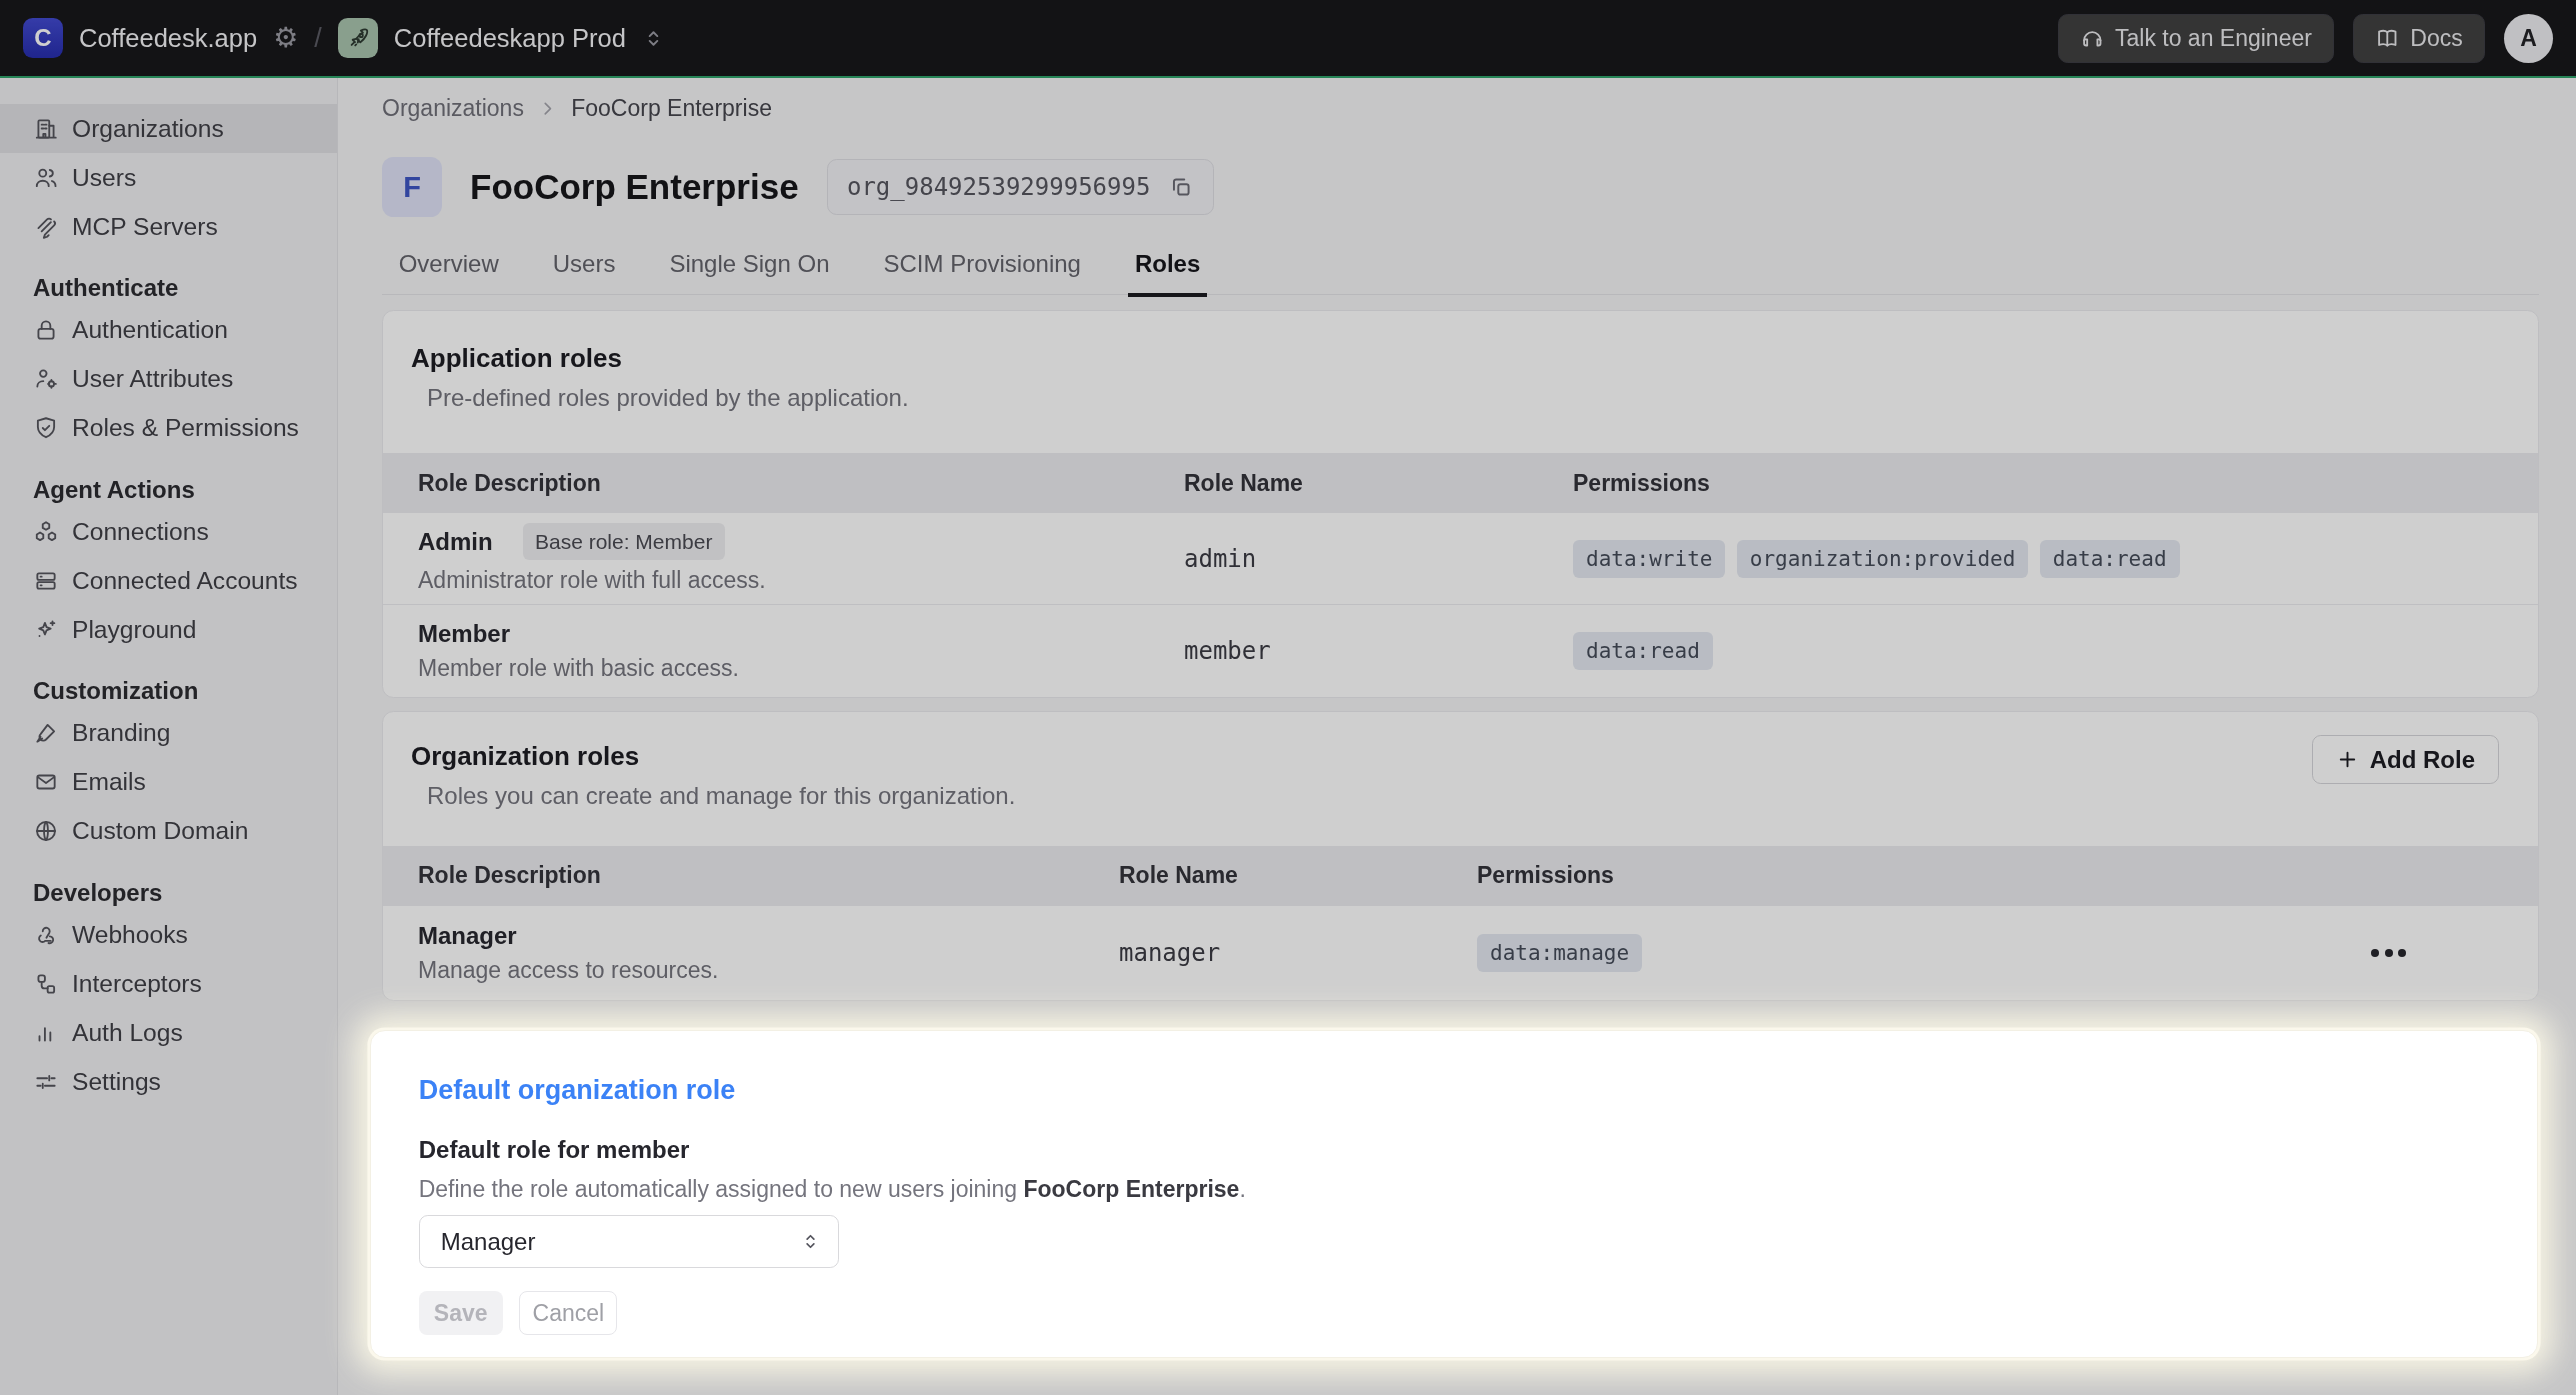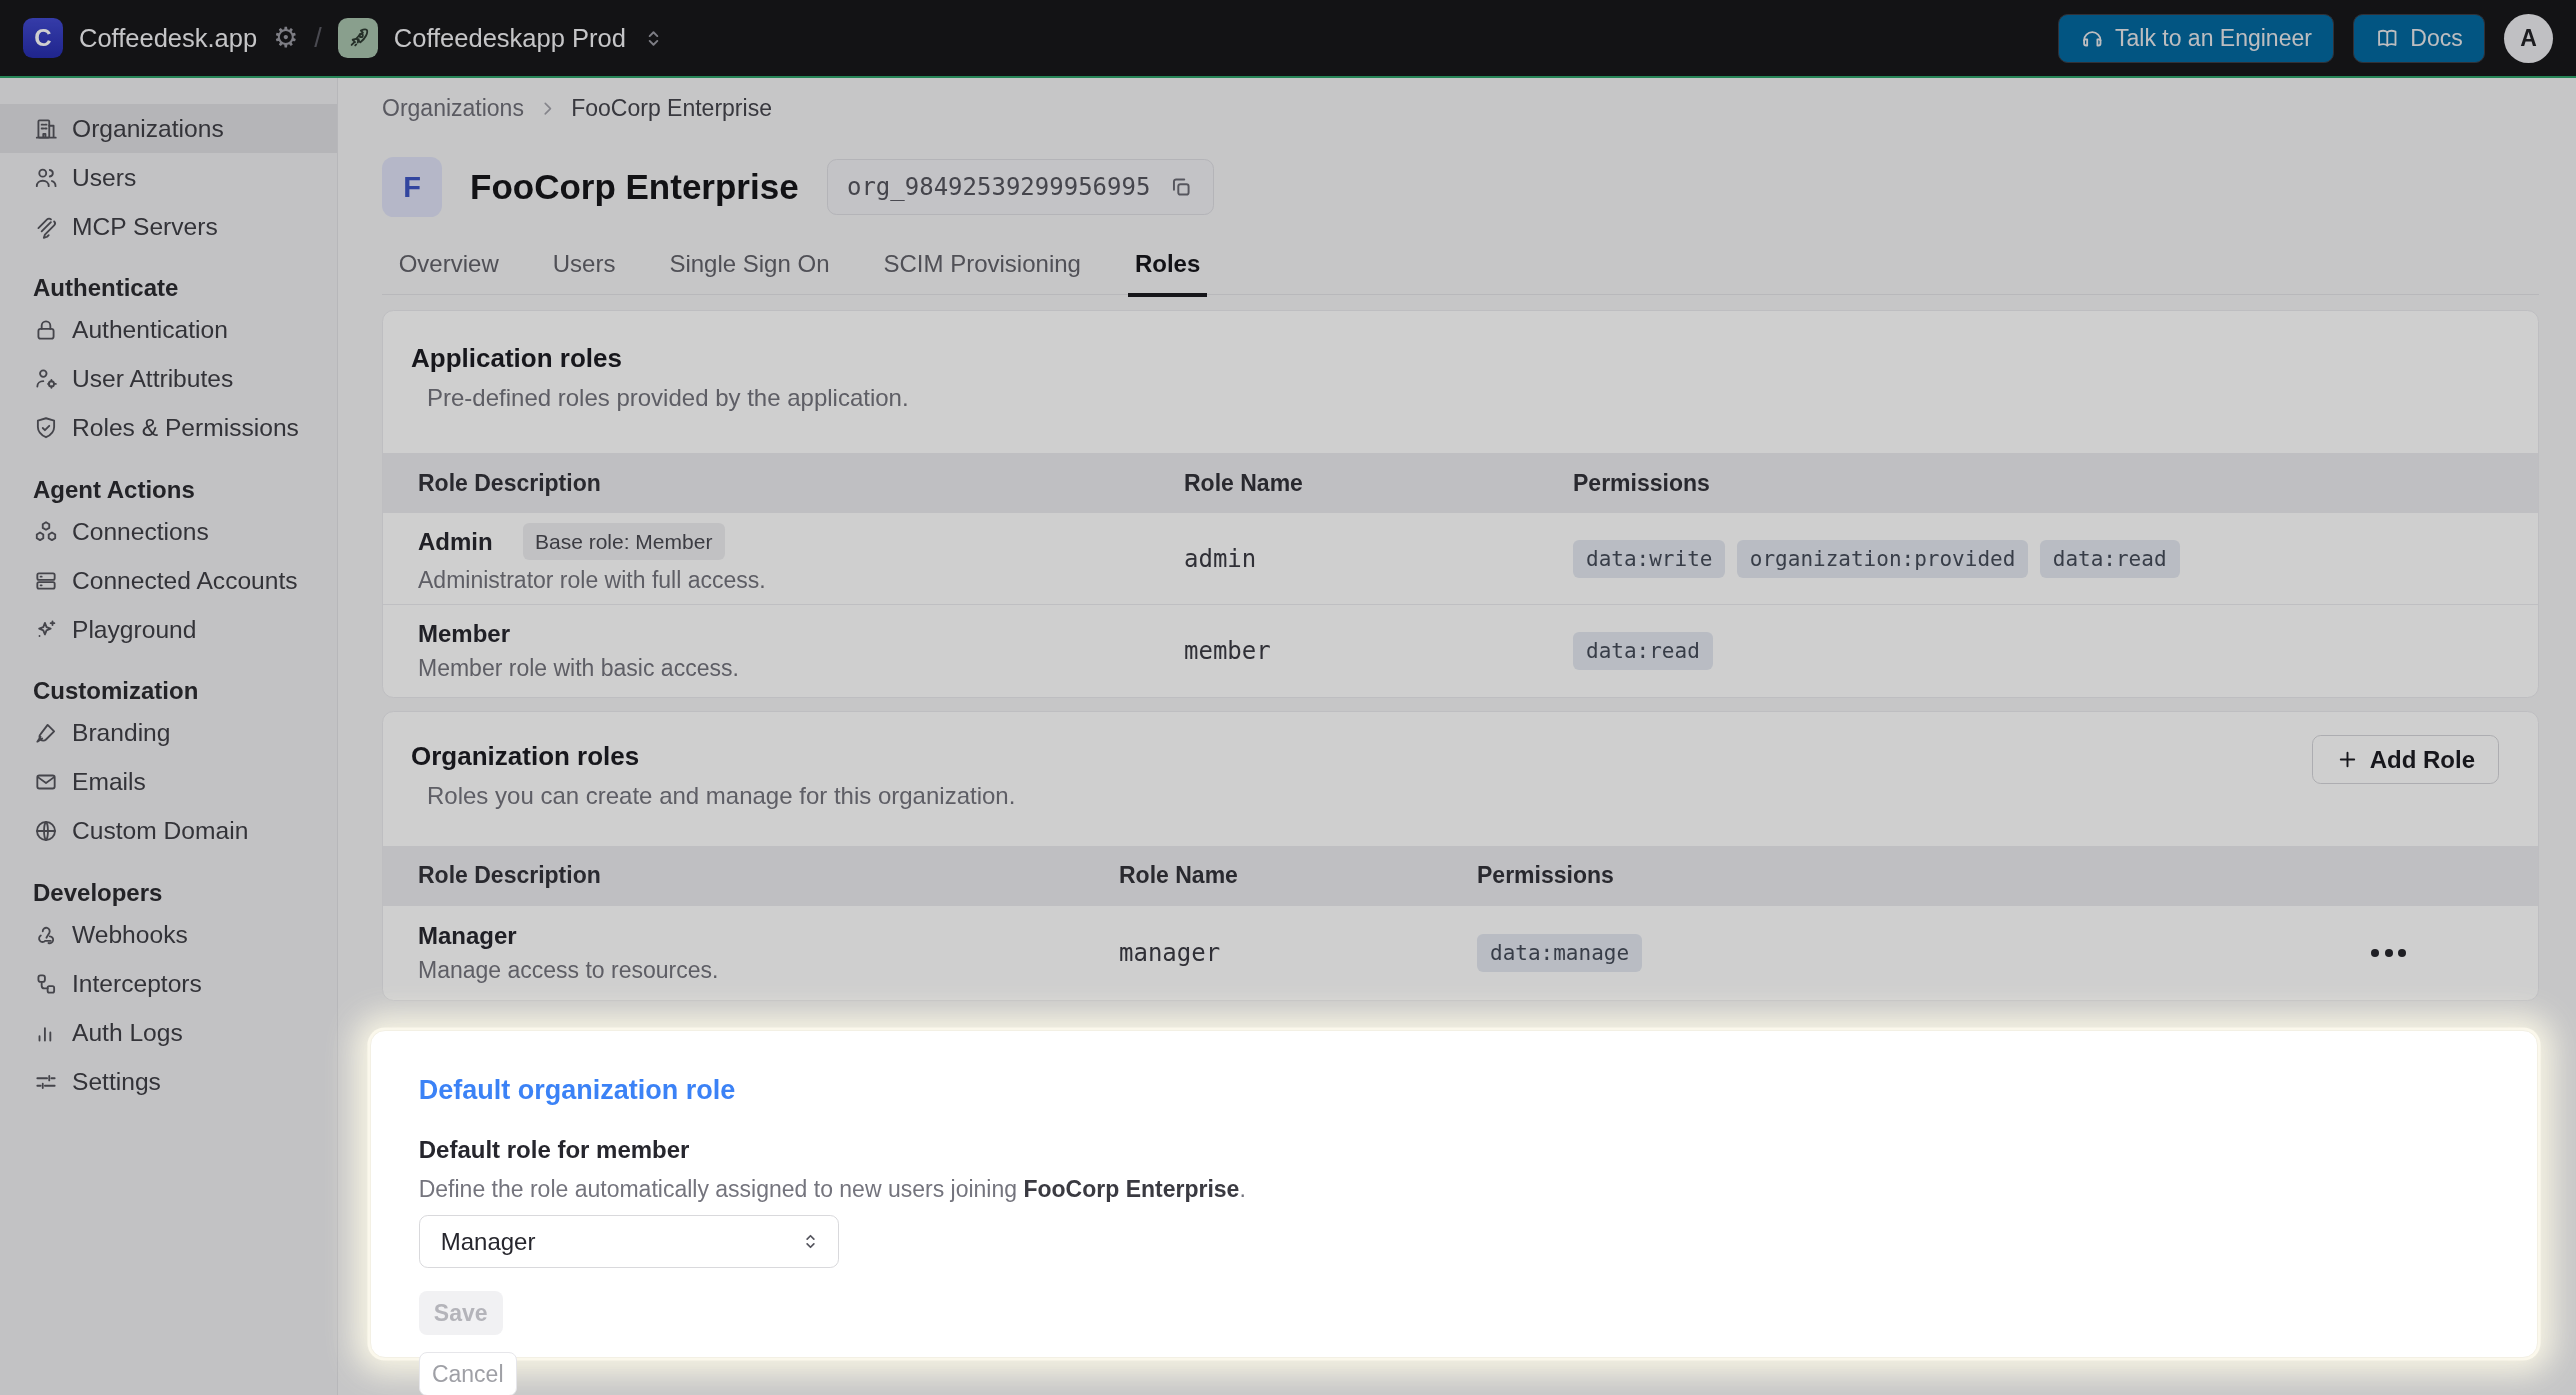--- a/index.html
+++ b/index.html
@@ -15,21 +15,21 @@
   .app-badge { width:40px; height:40px; border-radius:9.7px; background:linear-gradient(180deg,#424ad0,#272eae);
     color:#fff; font-size:24px; font-weight:700; display:flex; align-items:center; justify-content:center; }
   .app-name { color:#f3f3f5; font-size:25.5px; font-weight:500; }
   .gear { color:#9b9ba3; font-size:28px; line-height:1; }
   .slash { color:#5c5c64; font-size:27px; font-weight:300; }
   .env-badge { width:40px; height:40px; border-radius:9.7px; background:#a9c4ae;
     display:flex; align-items:center; justify-content:center; }
   .env-name { color:#f3f3f5; font-size:25.5px; font-weight:500; }
   .updown { display:flex; align-items:center; }
   .topbar-right { margin-left:auto; display:flex; align-items:center; gap:19.3px; }
-  .tb-btn { height:49px; border-radius:9.7px; border:1.8px solid #3d3d44; background:#0369a1;
+  .tb-btn { height:49px; border-radius:9.7px; border:1.8px solid #3d3d44; background:#404040;
     color:#e9e9ec; font-size:23px; display:flex; align-items:center; gap:10.5px; padding:0 21px; cursor:pointer; }
   .avatar { width:49px; height:49px; border-radius:50%; background:#ededf1; color:#232327;
     font-size:23px; font-weight:700; display:flex; align-items:center; justify-content:center; }
 
   
   .shell { display:flex; height:1317px; }
   .sidebar { width:338px; background:#efeff2; border-right:0.9px solid #e2e2e6; padding-top:26px; flex:none; }
   .side-item { height:49px; display:flex; align-items:center; gap:13px; padding-left:33px;
     color:#3f3f46; font-size:24.6px; cursor:pointer; }
   .side-item.active { background:#dfdfe3; }
@@ -95,21 +95,21 @@
     background:#fff; border-radius:15px; border:0.9px solid #f3f0e4;
     box-shadow:0 0 0 2.6px #fbf8ec, 0 0 30px 16px rgba(249,245,229,0.95);
     padding:44px 0 0 48px; }
   .sp-title { color:#3b82f6; font-size:27px; font-weight:700; }
   .sp-label { margin-top:30px; color:#26262d; font-size:24px; font-weight:700; }
   .sp-desc { margin-top:12.3px; color:#74747d; font-size:23px; }
   .sp-desc b { color:#3a3a41; }
   .select { margin-top:12.3px; width:420px; height:53px; border:1.8px solid #d9d9dc; border-radius:8.8px;
     background:#fff; display:flex; align-items:center; padding:0 16px 0 21px; cursor:pointer; }
   .select-value { color:#26262d; font-size:24px; flex:1; }
-  .btn-row { margin-top:23px; display:flex; gap:16.7px;flex-direction:column; }
+  .btn-row { margin-top:23px; display:flex; gap:16.7px; }
   .btn-save { width:84px; height:44px; border-radius:8px; background:#f1f1f3; border:none;
     color:#b4b4ba; font-size:23px; font-weight:600; }
   .btn-cancel { width:98px; height:44px; border-radius:8px; background:#fff; border:1.8px solid #e6e6ea;
     color:#9fa0a6; font-size:23px; cursor:pointer; }
 
   
   .dim { position:fixed; left:0; top:0; width:2576px; height:1395px;
     background:rgba(0,0,0,0.19); z-index:40; pointer-events:none; }
 </style>
 </head>

